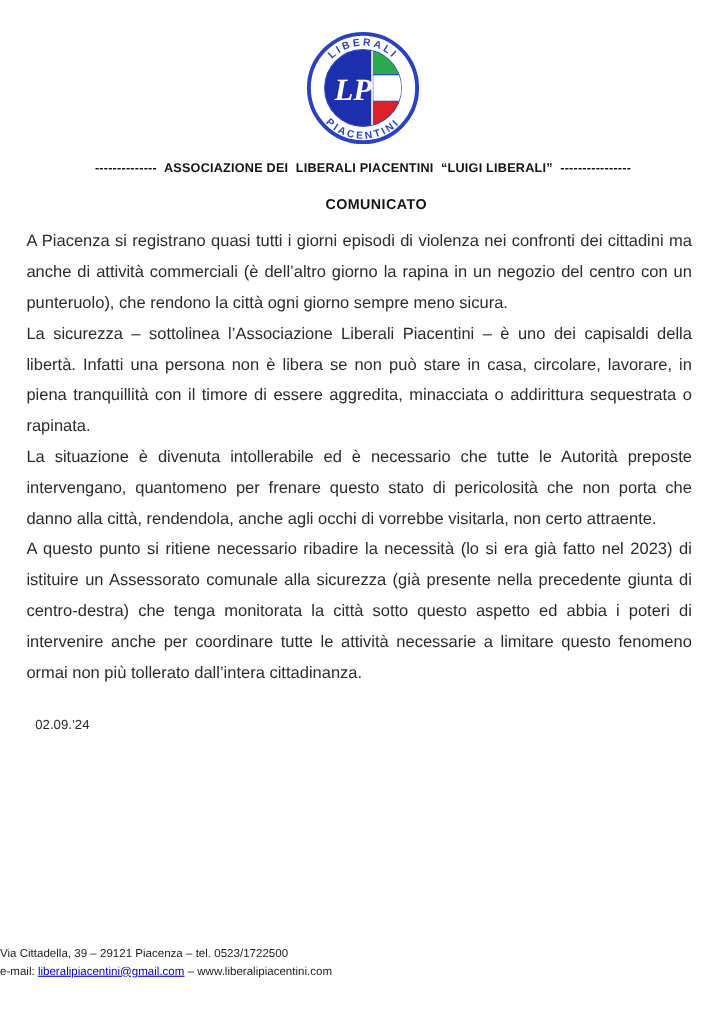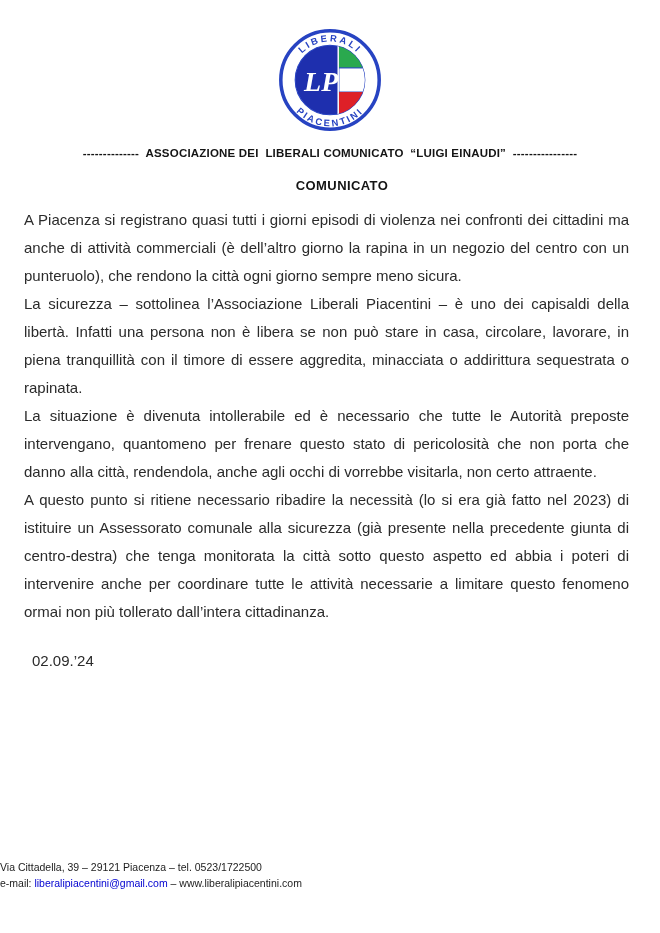--- a/index.html
+++ b/index.html
@@ -14,26 +14,26 @@
   }
   .doc-title{
     margin:19px 0 0;text-align:center;font-weight:bold;font-size:13px;
     color:#141414;letter-spacing:0.4px;padding-left:24px;
   }
   .body-text{
     margin:13px 31px 0 24px;font-size:15px;line-height:28px;
     text-align:justify;color:#2b2b2b;
   }
   .body-text p{margin:0;}
-  .date-line{margin:26px 0 0 32px;font-size:15px;color:#2b2b2b;}
+  .date-line{margin:26px 0 0 32px;font-size:12px;color:#2b2b2b;}
   .footer{
     position:absolute;left:0;right:0;bottom:42px;text-align:left;
     font-size:10.5px;line-height:15.5px;color:#1c1c1c;
   }
-  .footer a{color:#0000d0;cursor:pointer;}
+  .footer a{color:#0000d0;text-decoration:underline;cursor:pointer;}
 </style>
 </head>
 <body>
 
 <div class="page">
 
   <div class="logo-wrap">
     <svg width="104" height="104" viewBox="0 0 100 100" aria-hidden="true">
       <defs>
         <clipPath id="discClip">
@@ -58,21 +58,21 @@
 
       <text font-family="'Liberation Sans',sans-serif" font-weight="bold" font-size="9" fill="#2743c2" letter-spacing="2.4">
         <textPath href="#arcTop" startOffset="50%" text-anchor="middle">LIBERALI</textPath>
       </text>
       <text font-family="'Liberation Sans',sans-serif" font-weight="bold" font-size="9" fill="#2743c2" letter-spacing="2.2">
         <textPath href="#arcBottom" startOffset="50%" text-anchor="middle">PIACENTINI</textPath>
       </text>
     </svg>
   </div>
 
-  <div class="header-line">--------------  ASSOCIAZIONE DEI  LIBERALI COMUNICATO  “LUIGI EINAUDI”  ----------------</div>
+  <div class="header-line">--------------  ASSOCIAZIONE DEI  LIBERALI PIACENTINI  “LUIGI LIBERALI”  ----------------</div>
 
   <h1 class="doc-title">COMUNICATO</h1>
 
   <div class="body-text">
     <p>A Piacenza si registrano quasi tutti i giorni episodi di violenza nei confronti dei cittadini ma anche di attività commerciali (è dell’altro giorno la rapina in un negozio del centro con un punteruolo), che rendono la città ogni giorno sempre meno sicura.</p>
     <p>La sicurezza – sottolinea l’Associazione Liberali Piacentini – è uno dei capisaldi della libertà. Infatti una persona non è libera se non può stare in casa, circolare, lavorare, in piena tranquillità con il timore di essere aggredita, minacciata o addirittura sequestrata o rapinata.</p>
     <p>La situazione è divenuta intollerabile ed è necessario che tutte le Autorità preposte intervengano, quantomeno per frenare questo stato di pericolosità che non porta che danno alla città, rendendola, anche agli occhi di vorrebbe visitarla, non certo attraente.</p>
     <p>A questo punto si ritiene necessario ribadire la necessità (lo si era già fatto nel 2023) di istituire un Assessorato comunale alla sicurezza (già presente nella precedente giunta di centro-destra) che tenga monitorata la città sotto questo aspetto ed abbia i poteri di intervenire anche per coordinare tutte le attività necessarie a limitare questo fenomeno ormai non più tollerato dall’intera cittadinanza.</p>
   </div>
 

